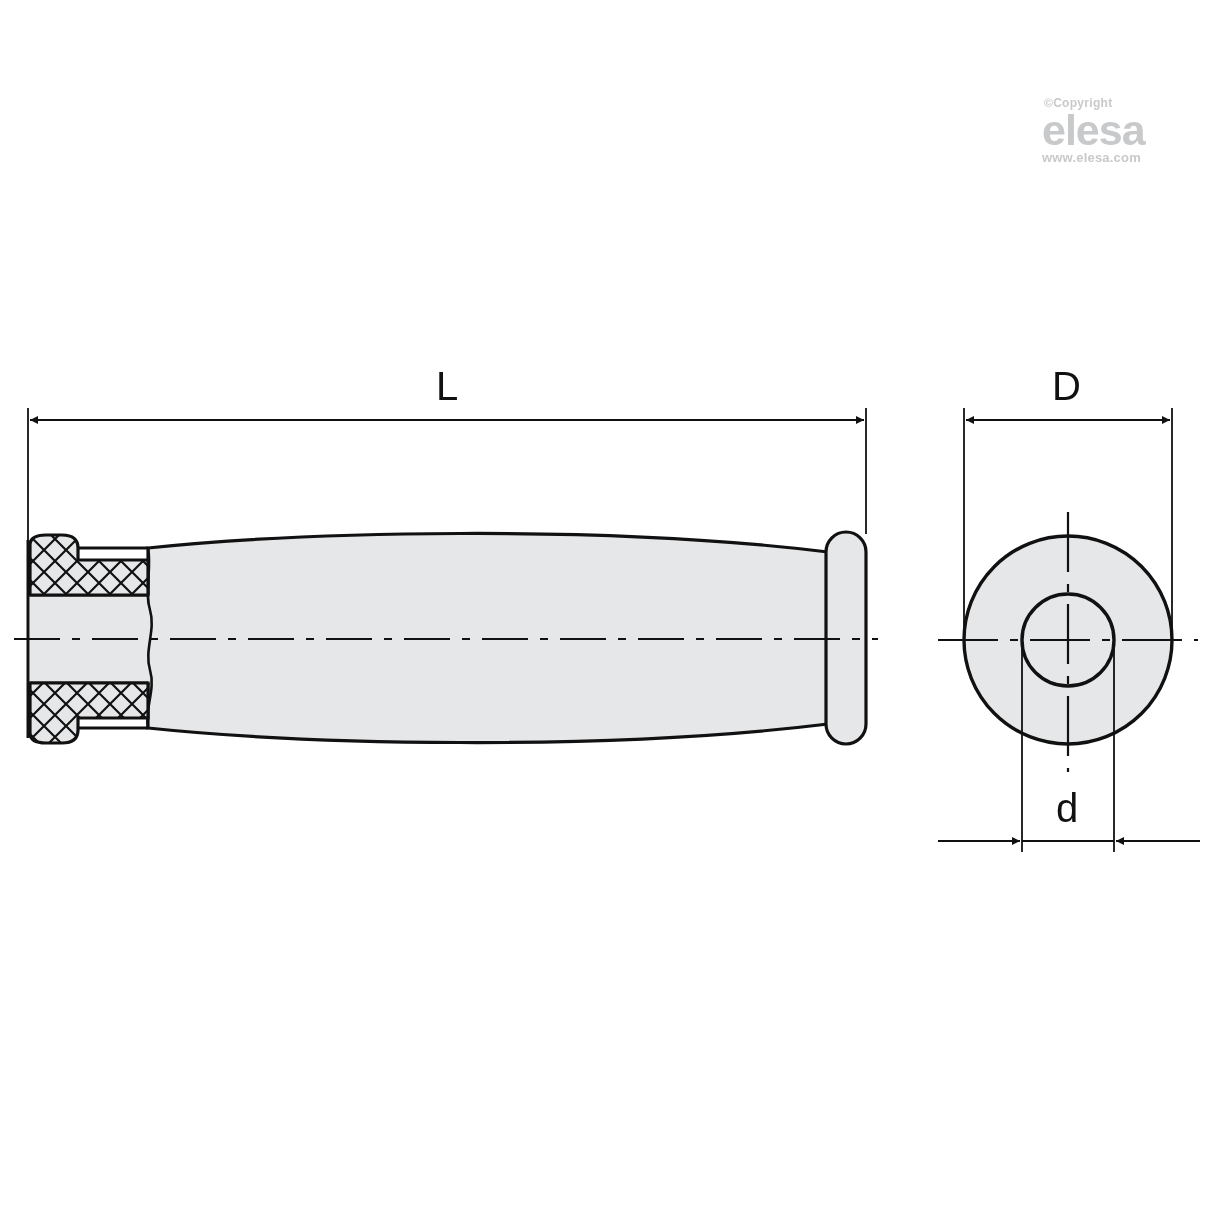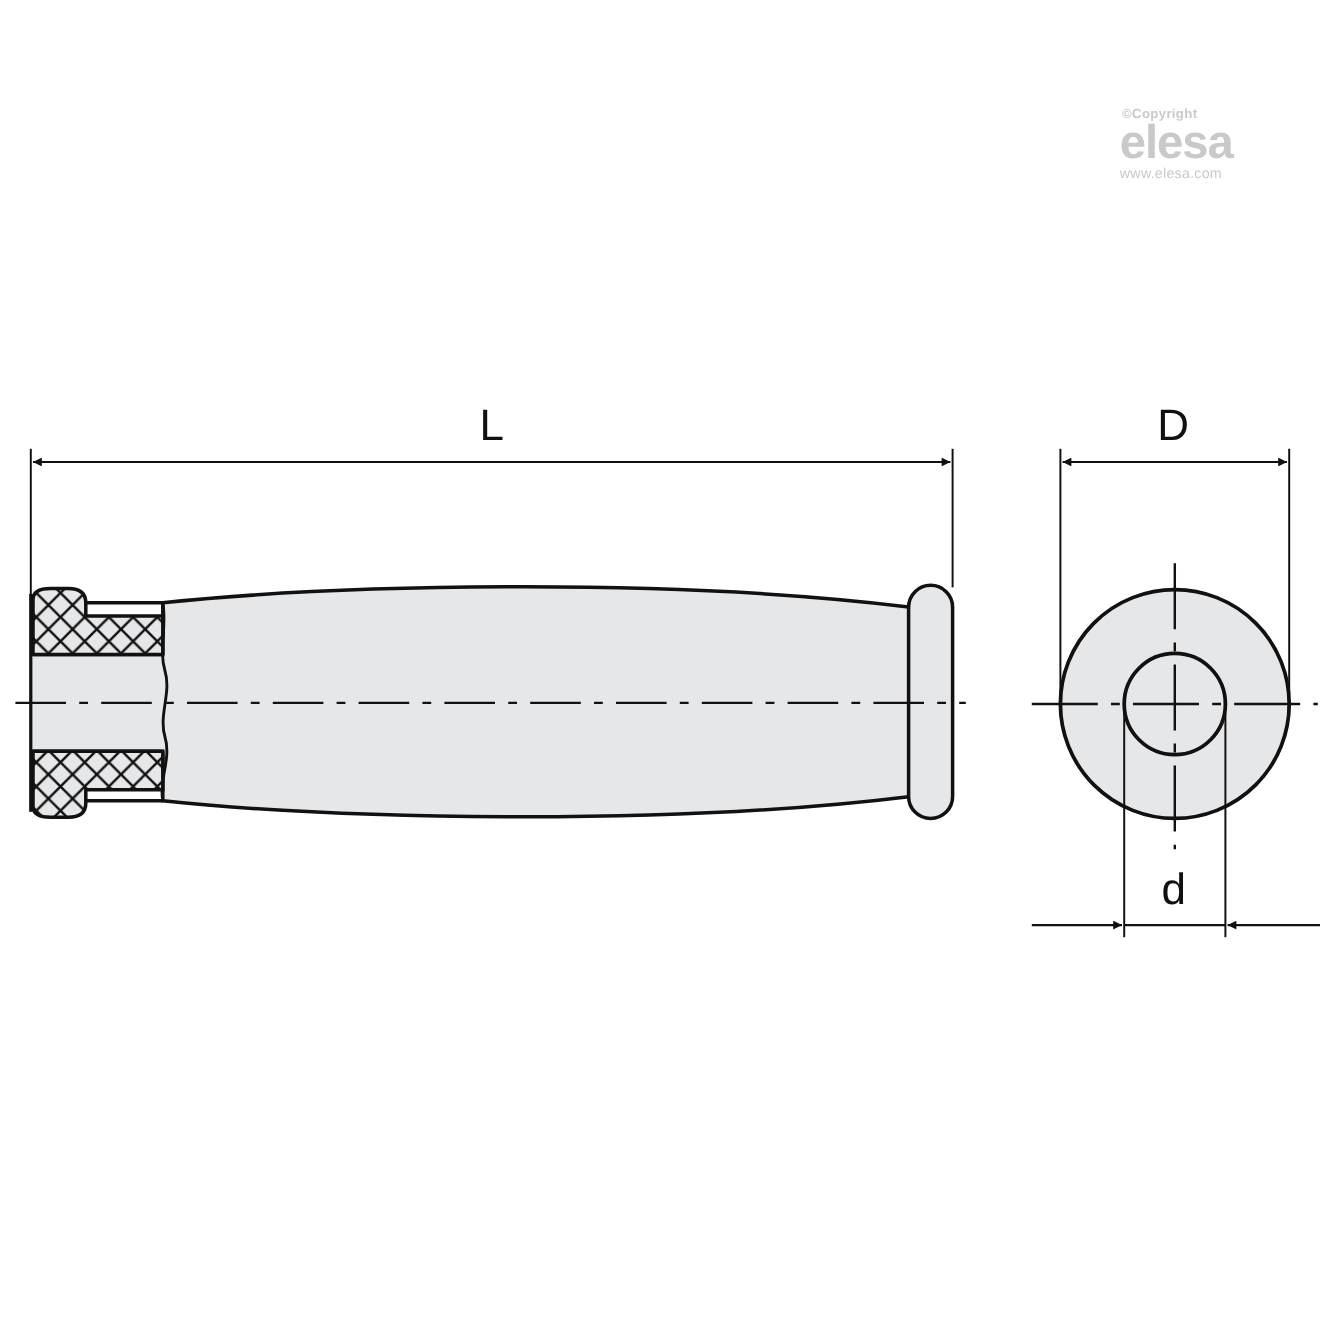--- a/index.html
+++ b/index.html
@@ -1,21 +1,21 @@
 <!DOCTYPE html>
 <html><head>
 <meta charset="utf-8">
 <style>
   html, body { margin:0; padding:0; background:#ffffff; }
   body { width:1214px; height:1214px; position:relative; overflow:hidden; font-family:"Liberation Sans", sans-serif; }
   #diagram { position:absolute; left:0; top:0; }
-  .logo { position:absolute; left:1012px; top:96px; width:150px; color:#c8c9cb; text-align:left; }
+  .logo { position:absolute; left:1036px; top:96px; width:150px; color:#c8c9cb; text-align:left; }
   .logo .copy { font-size:12px; font-weight:bold; letter-spacing:0.3px; margin-left:8px; }
   .logo .brand { font-size:43px; font-weight:bold; letter-spacing:-1px; line-height:40px; margin-left:6px; }
-  .logo .url { font-size:13px; font-weight:normal; letter-spacing:0.2px; margin-left:6px; }
+  .logo .url { font-size:13px; font-weight:bold; letter-spacing:0.2px; margin-left:6px; }
   .lbl { font-family:"Liberation Sans", sans-serif; font-size:40px; fill:#111; }
 </style>
 </head>
 <body>
 
 <div class="logo">
   <div class="copy">©Copyright</div>
   <div class="brand">elesa</div>
   <div class="url">www.elesa.com</div>
 </div>

